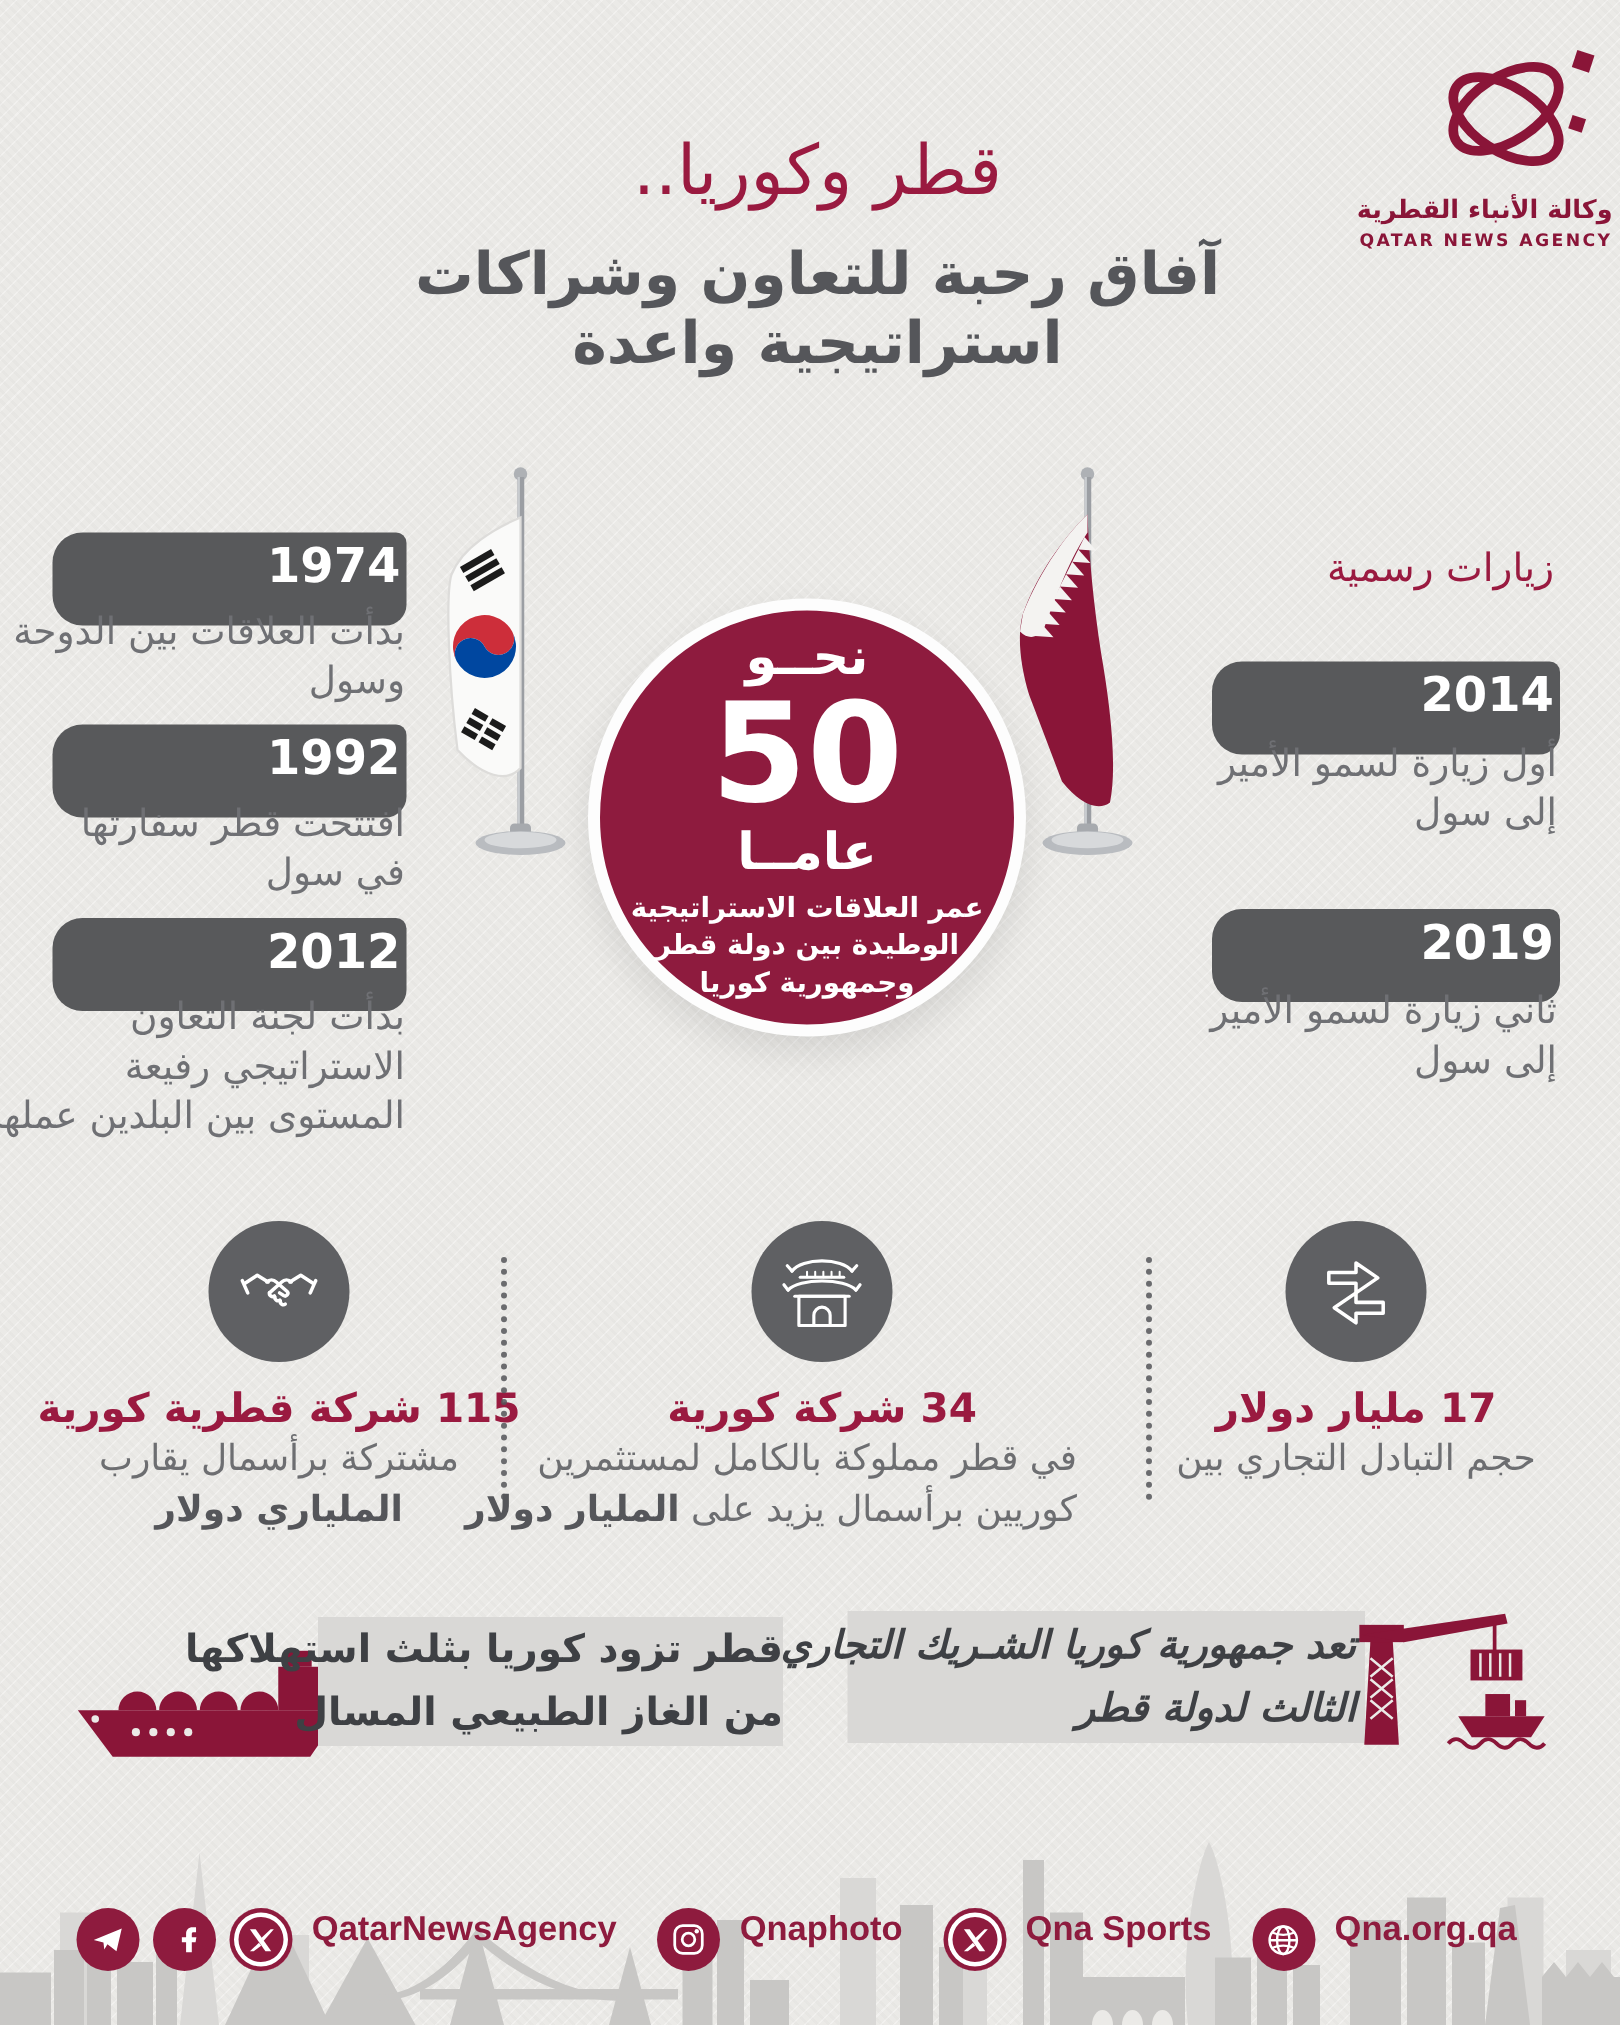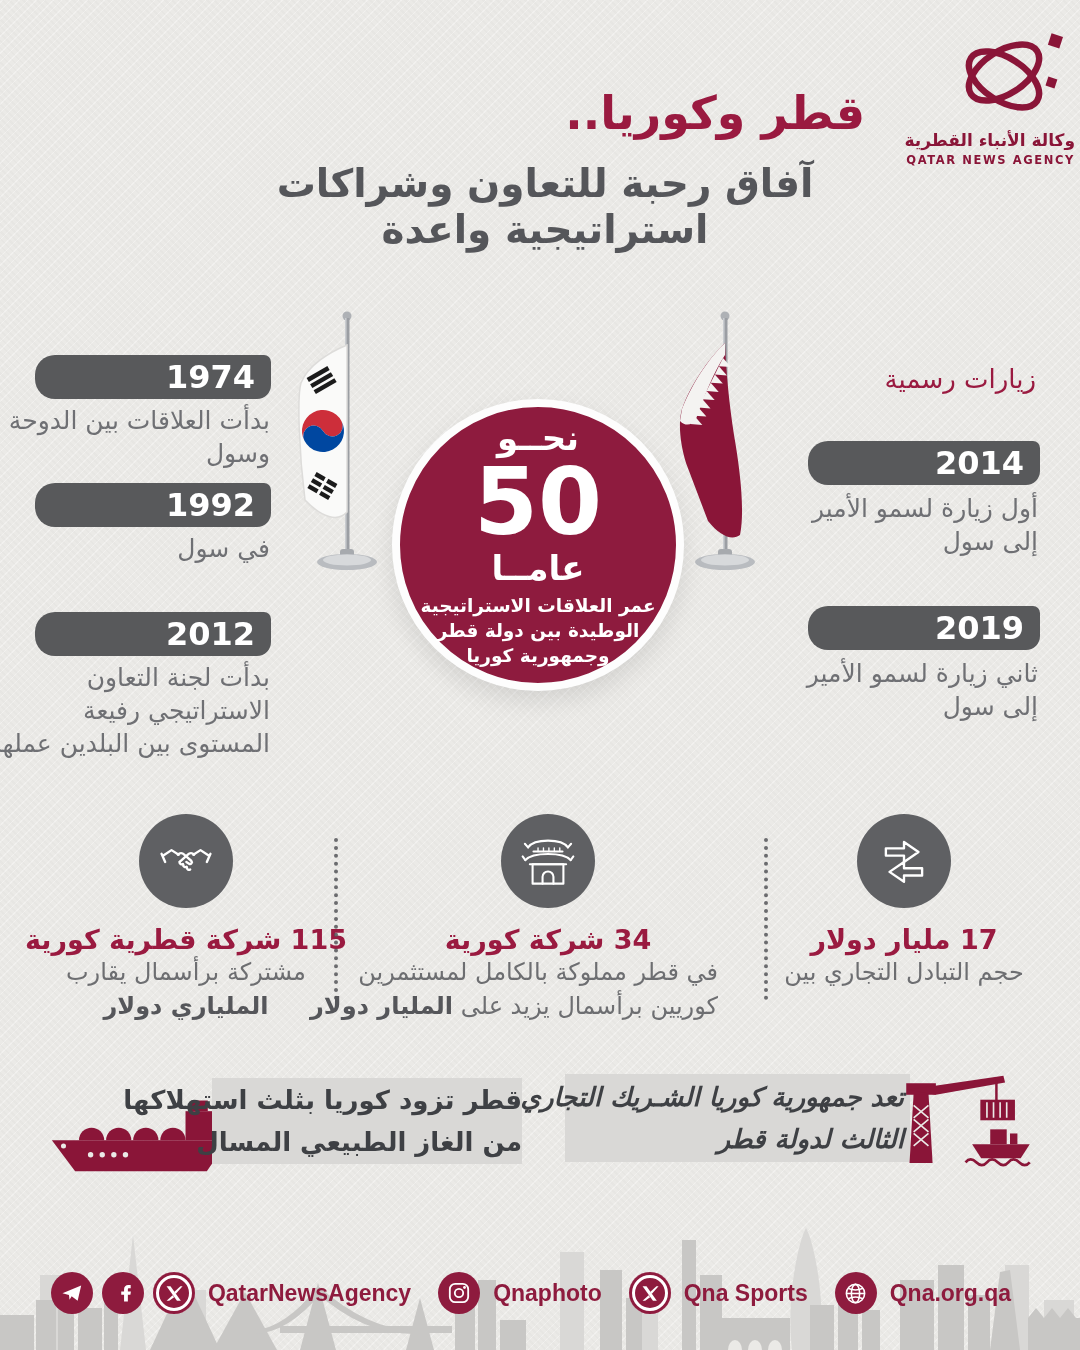--- a/index.html
+++ b/index.html
@@ -13,28 +13,28 @@
   }
   .abs{position:absolute;}
 
   
   .logo{left:880px;top:28px;width:195px;text-align:right;}
   .logo-ar{font-size:17px;font-weight:bold;color:#8A1538;margin-top:2px;}
   .logo-en{font-size:11.5px;font-weight:bold;color:#8A1538;letter-spacing:1.6px;margin-top:3px;}
 
   
   .title-block{left:225px;top:88px;width:640px;text-align:center;}
-  .main-title{font-size:46px;font-weight:bold;color:#9A1A40;line-height:1.1;text-align:right;}
+  .main-title{font-size:46px;font-weight:normal;color:#9A1A40;line-height:1.1;}
   .subtitle{font-size:39px;font-weight:bold;color:#55565A;line-height:1.2;}
   .subtitle.first{margin-top:22px;}
 
   
-  .year-badge{height:44px;background:#58595B;border-radius:20px 7px 14px 20px;
+  .year-badge{height:62px;background:#58595B;border-radius:20px 7px 14px 20px;
     color:#fff;font-weight:bold;font-size:32px;line-height:45px;text-align:right;
-    padding-right:16px;box-sizing:border-box;}
+    padding-right:4px;box-sizing:border-box;}
   .tl-badge{left:35px;width:236px;}
   .v-badge{right:40px;width:232px;}
   .body-text{color:#6F7074;font-size:25px;line-height:33px;text-align:right;white-space:nowrap;}
 
   .visits-heading{right:44px;top:364px;font-size:26px;font-weight:normal;color:#9A1A40;white-space:nowrap;}
 
   
   .big-circle{left:392px;top:399px;width:292px;height:292px;box-sizing:border-box;
     background:#8E1B3E;border:8px solid #FDFDFD;border-radius:50%;z-index:3;
     display:flex;flex-direction:column;align-items:center;justify-content:center;
@@ -55,21 +55,21 @@
   .vdots{width:0;height:162px;border-right:4px dotted #55565A;opacity:0.85;}
 
   
   .fact-box{background:#D9D8D6;display:flex;flex-direction:column;justify-content:center;
     text-align:right;box-sizing:border-box;}
   .fact-line{font-size:26px;font-weight:bold;color:#3E4044;line-height:42px;white-space:nowrap;}
 
   
   .skyline{left:0;bottom:0;width:1080px;height:170px;z-index:0;}
   .social-row{left:0;top:1272px;width:1080px;display:flex;justify-content:center;
-    align-items:center;gap:9px;z-index:4;}
+    align-items:flex-start;gap:9px;z-index:4;}
   .icon-circle{width:42px;height:42px;border-radius:50%;background:#8E1B3E;
     display:flex;align-items:center;justify-content:center;flex:0 0 auto;}
   .icon-circle.ringed{box-shadow:inset 0 0 0 3px #8E1B3E, inset 0 0 0 6px #fff;}
   .social-label{font-family:"Liberation Sans", sans-serif;font-size:23px;font-weight:bold;
     color:#8E1B3E;margin:0 18px 0 4px;white-space:nowrap;}
 </style>
 </head>
 <body>
 
 <div class="canvas">
@@ -206,20 +206,21 @@
   </div>
   <div class="abs body-text" dir="rtl" style="right:810px;top:404px;">
     <div>بدأت العلاقات بين الدوحة</div>
     <div>وسول</div>
   </div>
 
   <div class="abs year-badge tl-badge" style="top:483px;">
     <span>1992</span>
   </div>
   <div class="abs body-text" dir="rtl" style="right:810px;top:532px;">
+    <div>افتتحت قطر سفارتها</div>
     <div>في سول</div>
   </div>
 
   <div class="abs year-badge tl-badge" style="top:612px;">
     <span>2012</span>
   </div>
   <div class="abs body-text" dir="rtl" style="right:810px;top:661px;">
     <div>بدأت لجنة التعاون</div>
     <div>الاستراتيجي رفيعة</div>
     <div>المستوى بين البلدين عملها</div>

